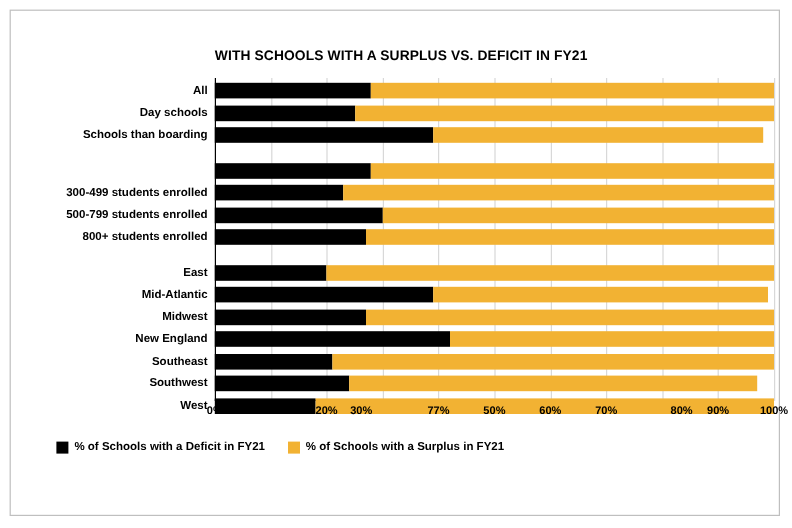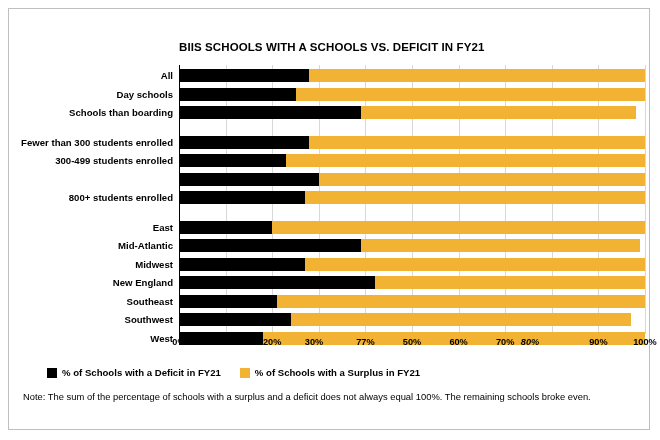--- a/index.html
+++ b/index.html
@@ -137,28 +137,28 @@
     right: 14px;
     font-size: 9.4px;
     line-height: 13px;
   }
 </style>
 </head>
 <body>
 
 <div id="frame">
 
-  <div id="chart-title">BIIS SCHOOLS WITH A SCHOOLS VS. DEFICIT IN FY21</div>
+  <div id="chart-title">WITH SCHOOLS WITH A SURPLUS VS. DEFICIT IN FY21</div>
 
   <div id="ylabels">
       <div class="cat-label" style="top: 4px;">All</div>
       <div class="cat-label" style="top: 22.5px;">Day schools</div>
       <div class="cat-label" style="top: 41px;">Schools than boarding</div>
-      <div class="cat-label" style="top: 70.5px;">Fewer than 300 students enrolled</div>
       <div class="cat-label" style="top: 89px;">300-499 students enrolled</div>
+      <div class="cat-label" style="top: 107.5px;">500-799 students enrolled</div>
       <div class="cat-label" style="top: 126px;">800+ students enrolled</div>
       <div class="cat-label" style="top: 155.5px;">East</div>
       <div class="cat-label" style="top: 174px;">Mid-Atlantic</div>
       <div class="cat-label" style="top: 192.5px;">Midwest</div>
       <div class="cat-label" style="top: 211px;">New England</div>
       <div class="cat-label" style="top: 229.5px; text-align: center;">Southeast</div>
       <div class="cat-label" style="top: 248px;">Southwest</div>
       <div class="cat-label" style="top: 266.5px;">West</div>
     </div>
 
@@ -230,36 +230,35 @@
       <div class="bar-row" style="top: 266.5px; width: 466px;">
         <div class="seg deficit" style="left: 0px; width: 83.88px; background: rgb(0, 0, 0);"></div>
         <div class="seg surplus" style="left: 83.88px; width: 382.12px; background: rgb(242, 178, 51);"></div>
       </div>
     </div>
 
   <div id="xlabels">
       <div class="xtick" style="left: 0px;">0%</div>
       <div class="xtick" style="left: 46.6px;">10%</div>
       <div class="xtick" style="left: 93.2px;">20%</div>
-      <div class="xtick" style="left: 135px;">30%</div>
+      <div class="xtick" style="left: 122px;">30%</div>
       <div class="xtick" style="left: 186.4px;">77%</div>
       <div class="xtick" style="left: 233px;">50%</div>
       <div class="xtick" style="left: 279.6px;">60%</div>
       <div class="xtick" style="left: 326.2px;">70%</div>
-      <div class="xtick" style="left: 351px; font-style: italic;">80%</div>
+      <div class="xtick" style="left: 389px;">80%</div>
       <div class="xtick" style="left: 419.4px;">90%</div>
       <div class="xtick" style="left: 466px;">100%</div>
     </div>
 
   <div id="legend">
     <div class="legend-item">
       <span class="swatch deficit"></span>
       <span>% of Schools with a Deficit in FY21</span>
     </div>
     <div class="legend-item">
       <span class="swatch surplus"></span>
       <span>% of Schools with a Surplus in FY21</span>
     </div>
   </div>
 
-  <div id="note">Note: The sum of the percentage of schools with a surplus and a deficit does not always equal 100%. The remaining schools broke even.</div>
 
 </div>
 
 </body></html>

